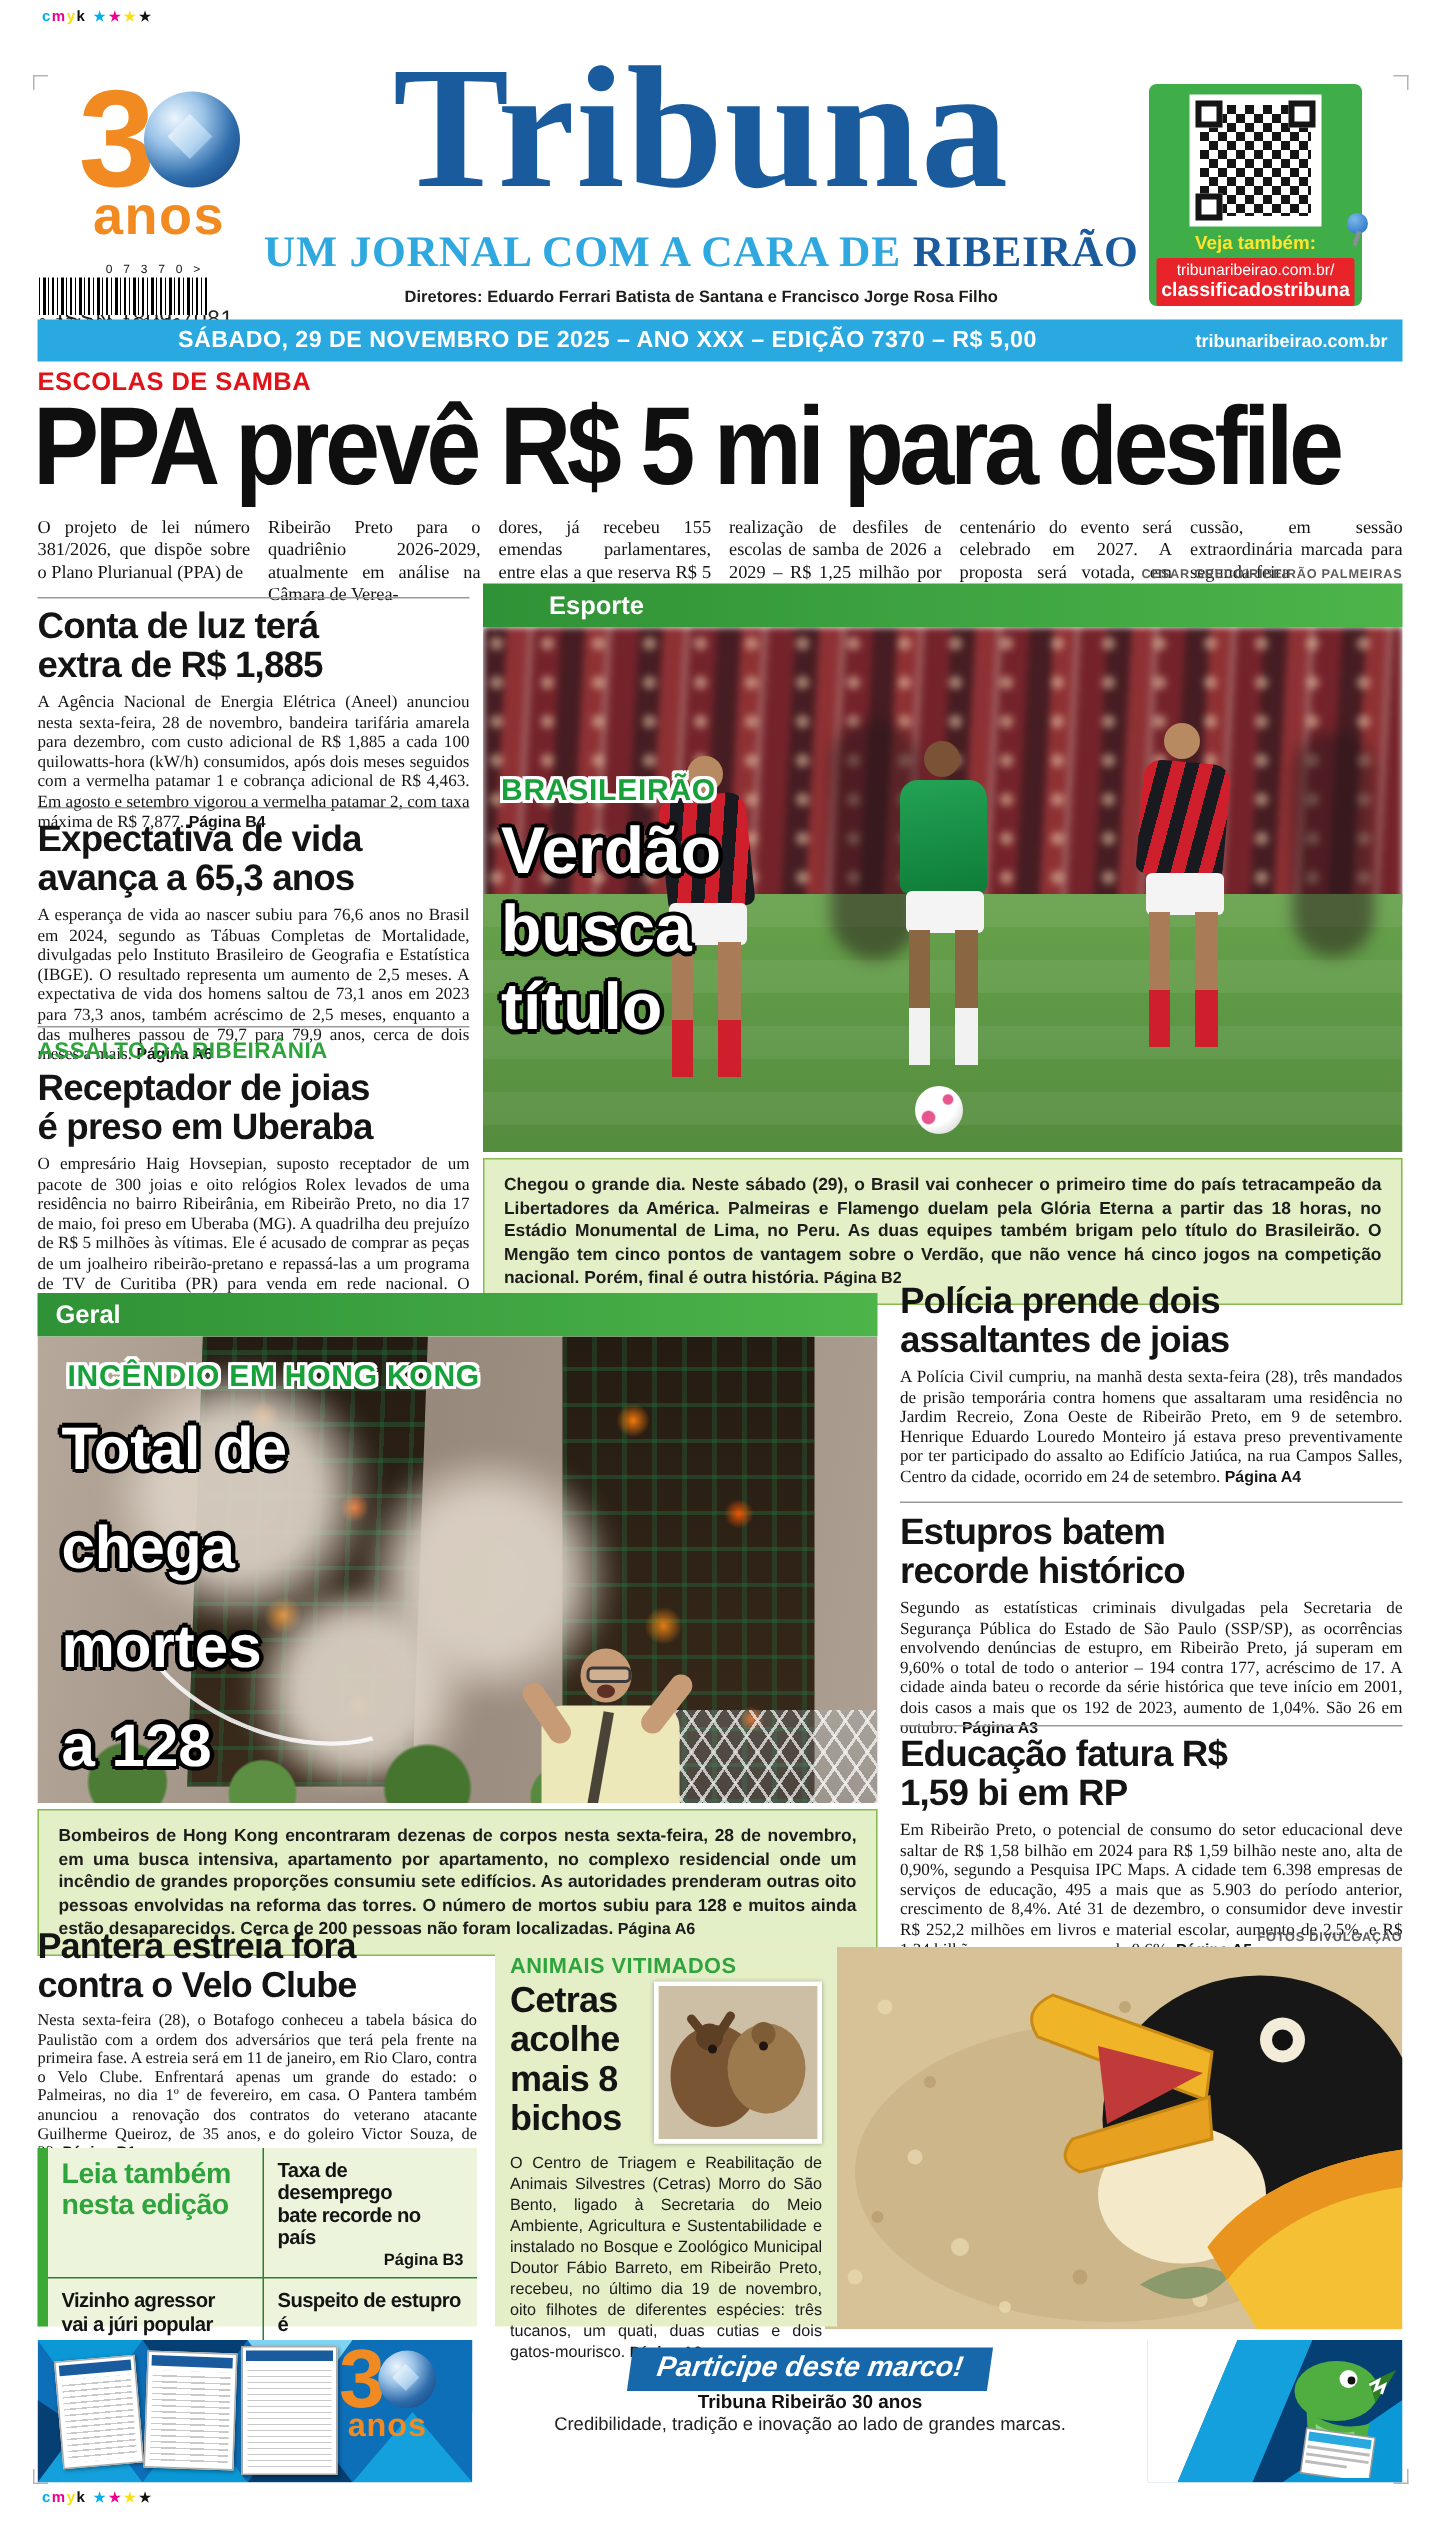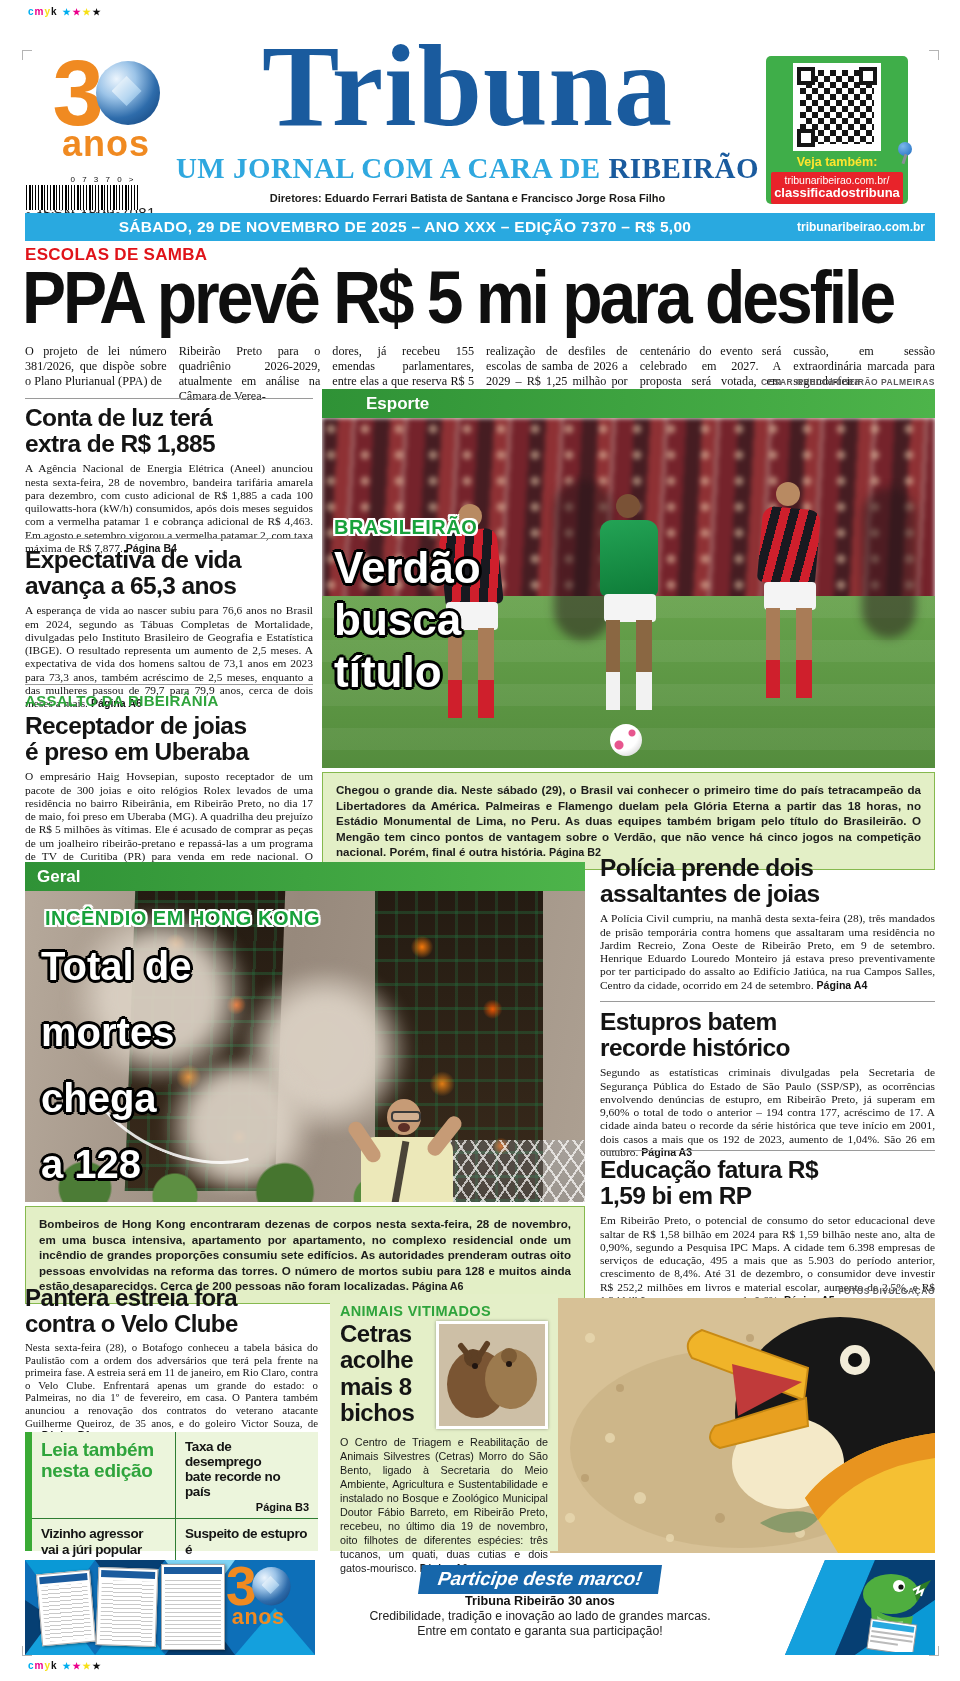--- a/index.html
+++ b/index.html
@@ -308,22 +308,22 @@
     <div class="trees"></div>
     <div class="railing"></div>
     <div class="man-shirt" style="left:336px;top:246px;width:92px;height:65px;"></div>
     <div class="man-strap" style="left:372px;top:250px;"></div>
     <div class="man-arm" style="left:412px;top:222px;transform:rotate(38deg);"></div>
     <div class="man-arm" style="left:332px;top:228px;transform:rotate(-34deg);"></div>
     <div class="man-head" style="left:362px;top:208px;"></div>
     <div class="ov-kicker outline-g" style="left:20px;top:16px;">INCÊNDIO EM HONG KONG</div>
     <div class="ov-head outline-w" style="left:16px;top:42px;font-size:40px;">
       <span style="line-height:66px;">Total de</span>
+      <span style="line-height:66px;">chega</span>
       <span style="line-height:66px;">mortes</span>
-      <span style="line-height:66px;">chega</span>
       <span style="line-height:66px;">a 128</span>
     </div>
   </div>
   <div class="abs capbox" style="left:25px;top:1206px;width:560px;">
     <span>Bombeiros de Hong Kong encontraram dezenas de corpos nesta sexta-feira, 28 de novembro, em uma busca intensiva, apartamento por apartamento, no complexo residencial onde um incêndio de grandes proporções consumiu sete edifícios. As autoridades prenderam outras oito pessoas envolvidas na reforma das torres. O número de mortos subiu para 128 e muitos ainda estão desaparecidos. Cerca de 200 pessoas não foram localizadas.</span><b class="pg">Página A6</b>
   </div>
 
   <div class="story" style="left:600px;top:855px;width:335px;">
     <h2 style="max-width:250px;">Polícia prende dois assaltantes de joias</h2>
     <p class="body"><span>A Polícia Civil cumpriu, na manhã desta sexta-feira (28), três mandados de prisão temporária contra homens que assaltaram uma residência no Jardim Recreio, Zona Oeste de Ribeirão Preto, em 9 de setembro. Henrique Eduardo Louredo Monteiro já estava preso preventivamente por ter participado do assalto ao Edifício Jatiúca, na rua Campos Salles, Centro da cidade, ocorrido em 24 de setembro.</span><b class="pg">Página A4</b></p>
@@ -444,21 +444,20 @@
           <span class="l30-3">3</span>
           <span class="l30-sphere"></span>
         </div>
         <div class="l30-anos">anos</div>
       </div>
     </div>
     <div class="ad-center">
       <div class="badge">Participe deste marco!</div>
       <div class="adl2">Tribuna Ribeirão 30 anos</div>
       <div class="adl1">Credibilidade, tradição e inovação ao lado de grandes marcas.</div>
-      <div class="adl1">Entre em contato e garanta sua participação!</div>
     </div>
     <div class="ad-right">
       <svg width="170" height="95" viewBox="0 0 170 95" preserveAspectRatio="none">
         <rect width="170" height="95" fill="#0d6fb8"></rect>
         <polygon points="0,0 60,0 20,95 0,95" fill="#fff"></polygon>
         <polygon points="60,0 110,0 70,95 20,95" fill="#14a0dd"></polygon>
         <polygon points="110,0 170,0 170,40 90,95 70,95" fill="#063f73"></polygon>
         <polygon points="170,40 170,95 90,95" fill="#0a99d6"></polygon>
       </svg>
       <svg class="dino" width="88" height="88" viewBox="0 0 88 88">

